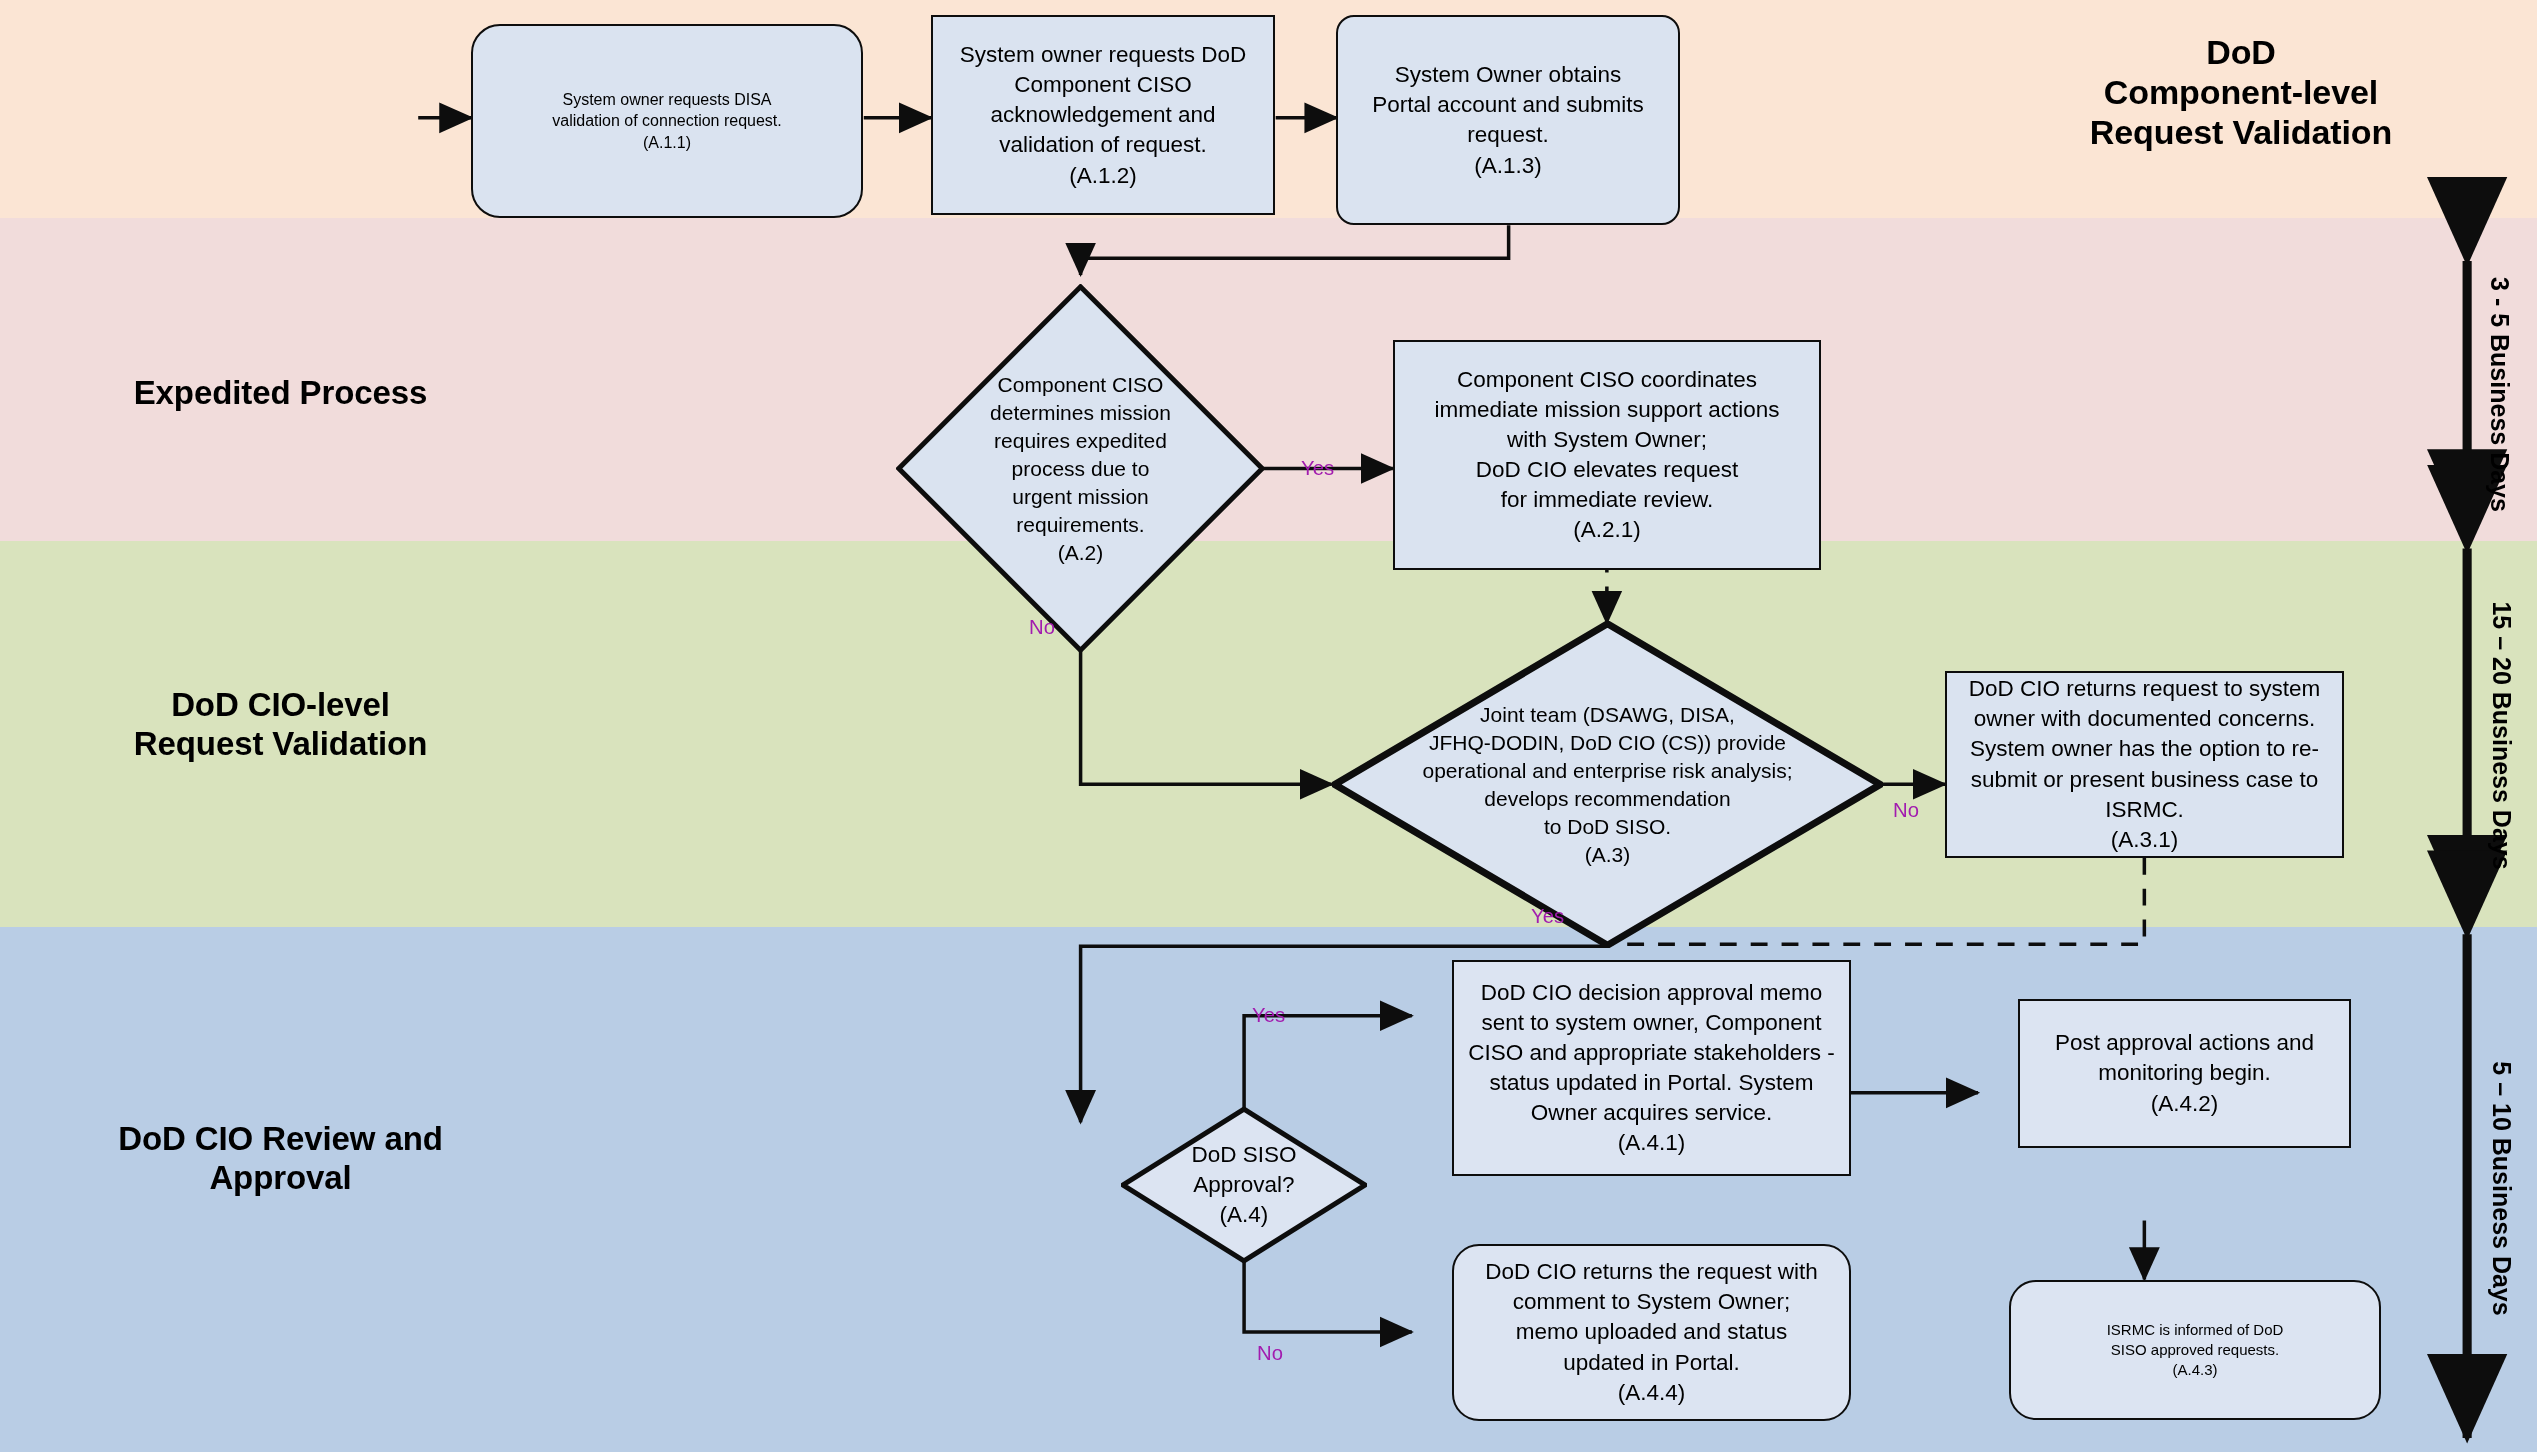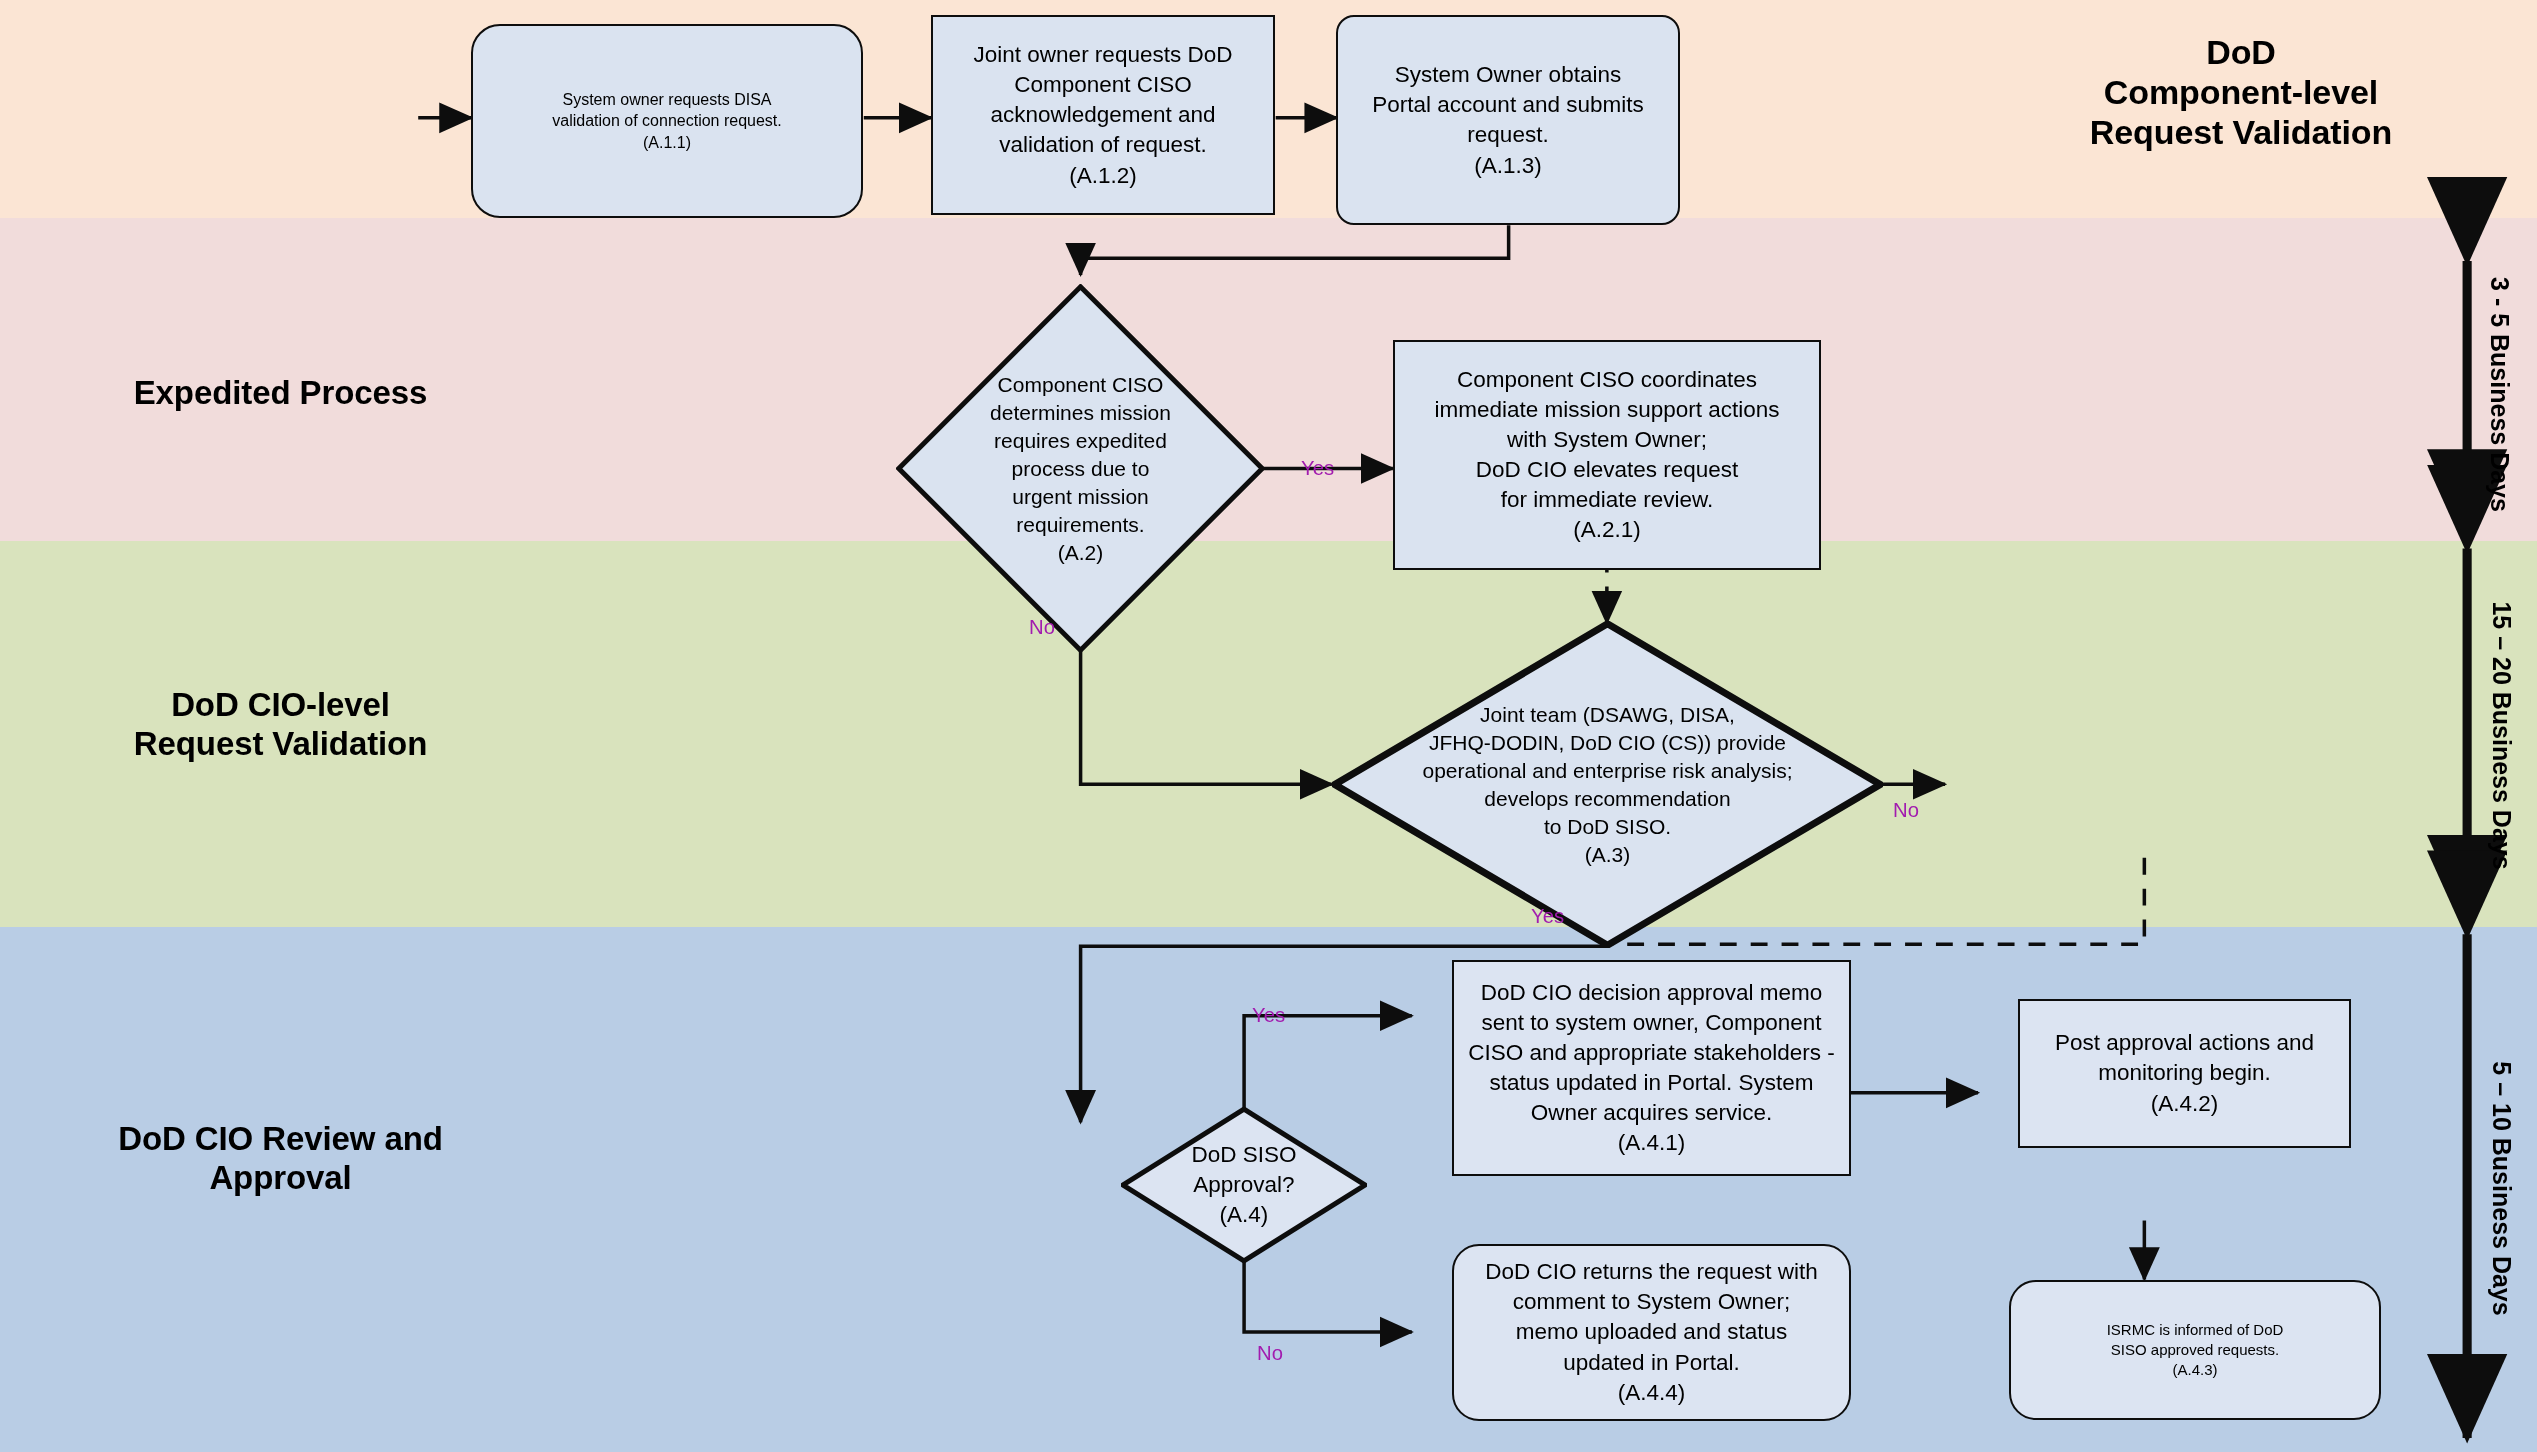--- a/index.html
+++ b/index.html
@@ -164,21 +164,21 @@
       <path d="M3516,782 L3516,1310" marker-start="url(#arwUp)" marker-end="url(#arw)"></path>
       <path d="M3516,1332 L3516,2050" marker-start="url(#arwUp)" marker-end="url(#arw)"></path>
     </g>
   </svg>
 
 
   <div class="node" style="left:471px; top:24px; width:392px; height:194px; font-size:16px;border-radius:29px;">System owner requests DISA
 validation of connection request.
 (A.1.1)</div>
 
-  <div class="node" style="left:931px; top:15.4px; width:344px; height:200px; font-size:22.5px;">Joint owner requests DoD
+  <div class="node" style="left:931px; top:15.4px; width:344px; height:200px; font-size:22.5px;">System owner requests DoD
 Component CISO
 acknowledgement and
 validation of request.
 (A.1.2)</div>
 
   <div class="node" style="left:1336px; top:15.4px; width:344px; height:210px; font-size:22.5px;border-radius:18px;">System Owner obtains
 Portal account and submits
 request.
 (A.1.3)</div>
 
@@ -207,20 +207,26 @@
       <polygon points="392.5,4 781,233 392.5,462 4,233" fill="#dae3f0" stroke="#0d0d0d" stroke-width="7" vector-effect="non-scaling-stroke"></polygon>
     </svg>
     <div class="dtext" style="left:7%; width:86%; font-size:21px;">Joint team (DSAWG, DISA,
 JFHQ-DODIN, DoD CIO (CS)) provide
 operational and enterprise risk analysis;
 develops recommendation
 to DoD SISO.
 (A.3)</div>
   </div>
 
+  <div class="node" style="left:1945px; top:671px; width:399px; height:187px; font-size:22.5px;">DoD CIO returns request to system
+owner with documented concerns.
+System owner has the option to re-
+submit or present business case to
+ISRMC.
+(A.3.1)</div>
 
   <div class="diamond" style="left:1121px; top:1107px; width:246px; height:156px;">
     <svg class="dshape" viewBox="0 0 350 222" preserveAspectRatio="none">
       <polygon points="175,3 347,111 175,219 3,111" fill="#dce4f2" stroke="#0d0d0d" stroke-width="5" vector-effect="non-scaling-stroke"></polygon>
     </svg>
     <div class="dtext" style="left:8%; width:84%; font-size:22.5px;">DoD SISO
 Approval?
 (A.4)</div>
   </div>
 

